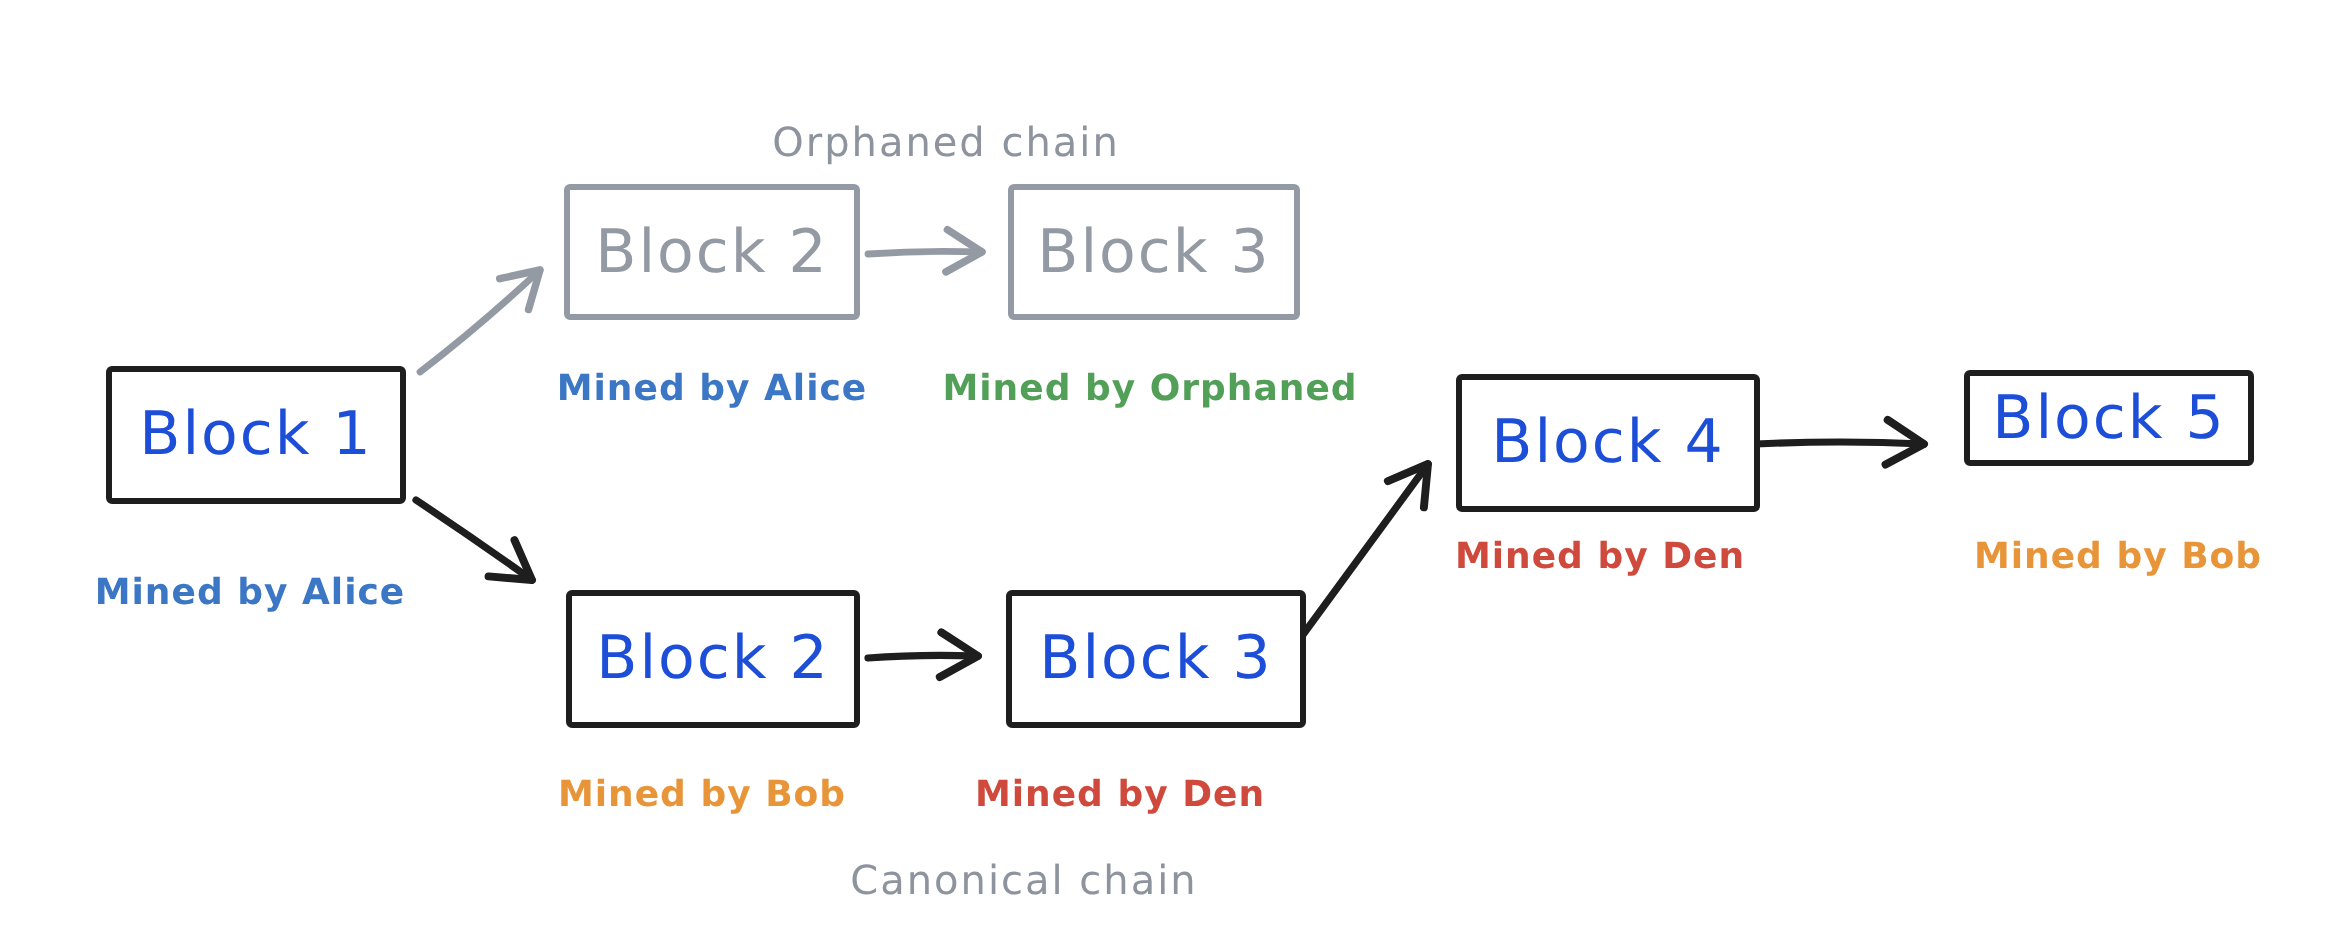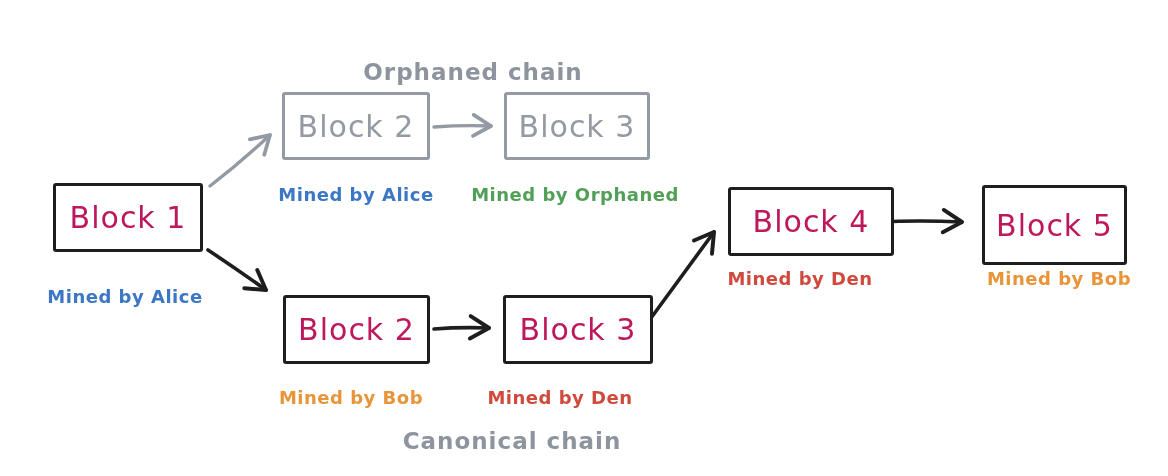--- a/index.html
+++ b/index.html
@@ -26,39 +26,39 @@
     box-sizing: border-box;
     border: 3px solid #1e1e1e;
     border-radius: 3px;
     background: #ffffff;
     display: flex;
     align-items: center;
     justify-content: center;
     font-size: 30px;
     font-weight: 500;
     letter-spacing: 1px;
-    color: #be185d;
+    color: #1d4ed8;
   }
   .block.orphaned {
     
   }
   .miner-label {
     position: absolute;
     transform: translateX(-50%);
     white-space: nowrap;
     font-size: 18px;
     font-weight: 700;
     letter-spacing: 0.5px;
   }
   .chain-label {
     position: absolute;
     transform: translateX(-50%);
     white-space: nowrap;
-    font-size: 23px;
-    font-weight: 700;
+    font-size: 20px;
+    font-weight: 400;
     letter-spacing: 1px;
   }
 </style>
 </head>
 <body>
 
 <div class="stage">
 
   <svg class="arrow-layer" viewBox="0 0 1168 476" xmlns="http://www.w3.org/2000/svg">
     <defs>
@@ -93,25 +93,25 @@
   </div>
 
   <div class="block" style="left:283px; top:295px; width:147px; height:69px;">
     <span data-bind="diagram.blocks.3.label">Block 2</span>
   </div>
 
   <div class="block" style="left:503px; top:295px; width:150px; height:69px;">
     <span data-bind="diagram.blocks.4.label">Block 3</span>
   </div>
 
-  <div class="block" style="left:728px; top:187px; width:166px; height:69px;">
+  <div class="block" style="left:728px; top:187px; width:152px; height:69px;">
     <span data-bind="diagram.blocks.5.label">Block 4</span>
   </div>
 
-  <div class="block" style="left:982px; top:185px; width:145px; height:80px;">
+  <div class="block" style="left:982px; top:185px; width:145px; height:48px;">
     <span data-bind="diagram.blocks.6.label">Block 5</span>
   </div>
 
   <div class="miner-label" data-bind="diagram.blocks.0.miner" data-bind-style="color:diagram.blocks.0.miner_color" style="left: 125px; top: 286px; color: rgb(59, 119, 196);">Mined by Alice</div>
 
   <div class="miner-label" data-bind="diagram.blocks.1.miner" data-bind-style="color:diagram.blocks.1.miner_color" style="left: 356px; top: 184px; color: rgb(59, 119, 196);">Mined by Alice</div>
 
   <div class="miner-label" data-bind="diagram.blocks.2.miner" data-bind-style="color:diagram.blocks.2.miner_color" style="left: 575px; top: 184px; color: rgb(82, 160, 88);">Mined by Orphaned</div>
 
   <div class="miner-label" data-bind="diagram.blocks.3.miner" data-bind-style="color:diagram.blocks.3.miner_color" style="left: 351px; top: 387px; color: rgb(232, 149, 58);">Mined by Bob</div>

